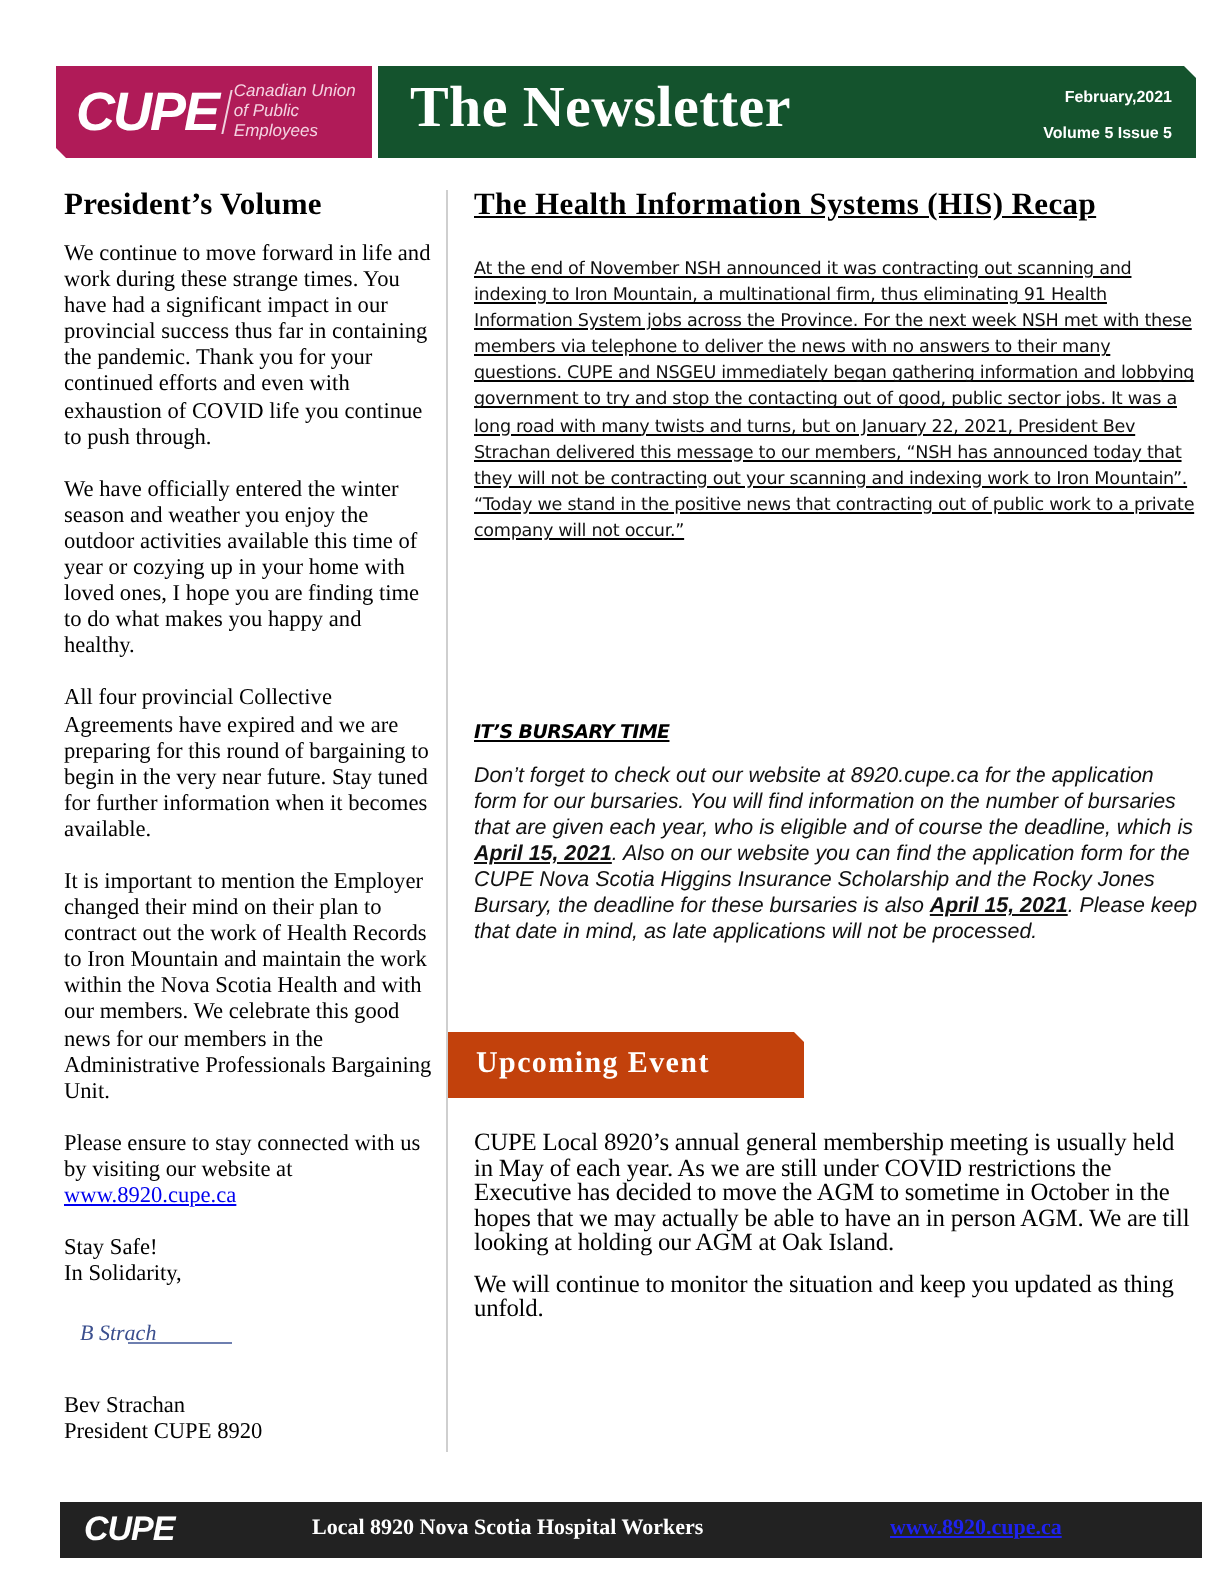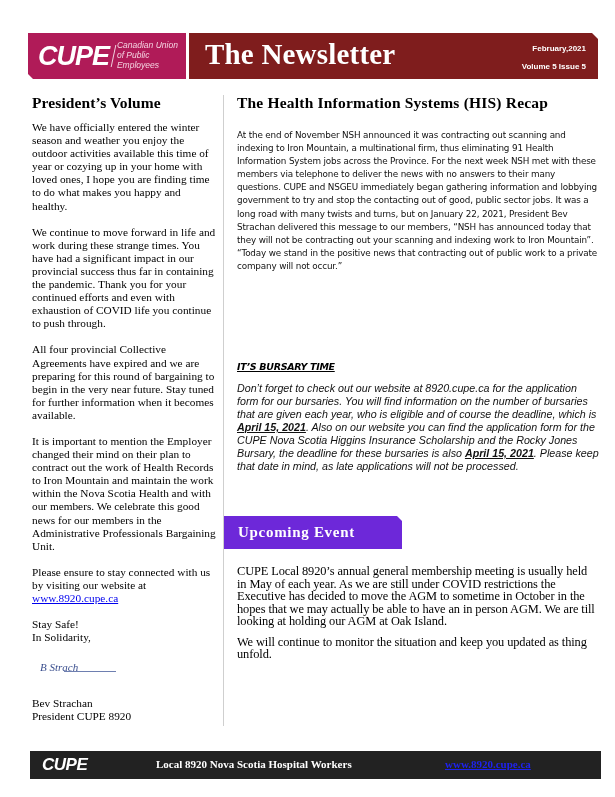--- a/index.html
+++ b/index.html
@@ -17,21 +17,21 @@
       font-size: 27px; color: #fff; letter-spacing: -1px; line-height: 1;
     }
     .brand-sep { width: 1px; height: 22px; background: rgba(255,255,255,0.8); margin: 0 3px 0 4px; transform: skewX(-12deg); }
     .brand-sub {
       font-family: "Liberation Sans", sans-serif; font-style: italic; font-size: 8.5px;
       color: #f4d3e1; line-height: 1.15;
     }
 
     .masthead {
       position: absolute; left: 189px; top: 33px; width: 409px; height: 46px;
-      background: #7f1d1d;
+      background: #14532d;
       clip-path: polygon(0 0, calc(100% - 6px) 0, 100% 6px, 100% 100%, 0 100%);
     }
     .masthead-title {
       position: absolute; left: 16px; top: 5px;
       font-family: "Liberation Serif", serif; font-weight: bold; font-size: 29px;
       color: #ffffff; letter-spacing: 0.2px;
     }
     .masthead-date {
       position: absolute; right: 12px; top: 11px;
       font-family: "Liberation Sans", sans-serif; font-weight: bold; font-size: 8px; color: #fff;
@@ -50,21 +50,21 @@
     }
     .left-col p { font-size: 11.3px; line-height: 13.1px; margin-bottom: 13px; }
     .left-col a { color: #0000ee; text-decoration: underline; }
     .signature {
       width: 82px; height: 26px; margin: 2px 0 14px 2px; position: relative;
       font-family: "Liberation Serif", serif; font-style: italic; font-size: 11px; color: #3b4f8e;
       padding-left: 6px; padding-top: 4px;
     }
     .signature::after { content: ""; position: absolute; left: 30px; right: 0; top: 14px; height: 1px; background: #6e7fb0; }
 
-    .right-col { position: absolute; left: 237px; top: 94px; width: 362px; }
+    .right-col { position: absolute; left: 237px; top: 94px; width: 362px; text-decoration: underline; }
     .right-title {
       font-family: "Liberation Serif", serif; font-weight: bold; font-size: 15.5px; letter-spacing: 0.2px;
       margin-bottom: 17px;
     }
     .his-body {
       font-family: "DejaVu Sans", sans-serif; font-size: 8.8px; line-height: 13.1px; color: #111;
       letter-spacing: -0.15px;
     }
 
     .bursary { position: absolute; left: 237px; top: 345px; width: 362px; margin-top: 16px; }
@@ -72,21 +72,21 @@
       font-family: "DejaVu Sans", sans-serif; font-weight: bold; font-style: italic; font-size: 9.5px;
       text-decoration: underline; margin-bottom: 10px; letter-spacing: -0.3px;
     }
     .bursary-body {
       font-family: "Liberation Sans", sans-serif; font-style: italic; font-size: 10.7px; line-height: 13px; color: #111;
     }
     .bursary-body .date { font-style: normal; font-weight: bold; text-decoration: underline; font-style: italic; text-align: right; }
 
     .event-banner {
       position: absolute; left: 224px; top: 516px; width: 178px; height: 33px;
-      background: #6d28d9;
+      background: #c2410c;
       clip-path: polygon(0 0, calc(100% - 5px) 0, 100% 5px, 100% 100%, 0 100%);
       padding-left: 14px; display: flex; align-items: center;
     }
     .event-banner-label {
       font-family: "Liberation Serif", serif; font-weight: bold; font-size: 15px; color: #fff; letter-spacing: 0.7px;
     }
 
     .agm { position: absolute; left: 237px; top: 565px; width: 362px; }
     .agm-title {
       font-family: "Liberation Sans", sans-serif; font-weight: bold; font-size: 10.4px; margin-bottom: 22px;
@@ -125,22 +125,22 @@
 <div class="masthead">
   <div class="masthead-title">The Newsletter</div>
   <div class="masthead-date">February,2021</div>
   <div class="masthead-vol">Volume 5 Issue 5</div>
 </div>
 
 <div class="divider"></div>
 
 <div class="left-col">
   <div class="left-title">President’s Volume</div>
+  <p>We continue to move forward in life and work during these strange times. You have had a significant impact in our provincial success thus far in containing the pandemic. Thank you for your continued efforts and even with exhaustion of COVID life you continue to push through.</p>
   <p>We have officially entered the winter season and weather you enjoy the outdoor activities available this time of year or cozying up in your home with loved ones, I hope you are finding time to do what makes you happy and healthy.</p>
-  <p>We continue to move forward in life and work during these strange times. You have had a significant impact in our provincial success thus far in containing the pandemic. Thank you for your continued efforts and even with exhaustion of COVID life you continue to push through.</p>
   <p>All four provincial Collective Agreements have expired and we are preparing for this round of bargaining to begin in the very near future. Stay tuned for further information when it becomes available.</p>
   <p>It is important to mention the Employer changed their mind on their plan to contract out the work of Health Records to Iron Mountain and maintain the work within the Nova Scotia Health and with our members. We celebrate this good news for our members in the Administrative Professionals Bargaining Unit.</p>
   <p>
     <span>Please ensure to stay connected with us by visiting our website at</span><br>
     <a>www.8920.cupe.ca</a>
   </p>
   <p>
     <span>Stay Safe!</span><br>
     <span>In Solidarity,</span>
   </p>

